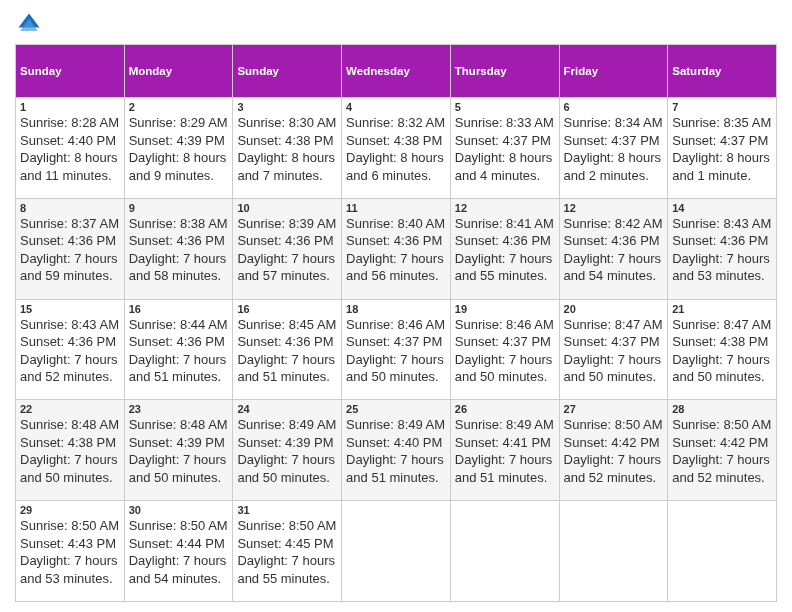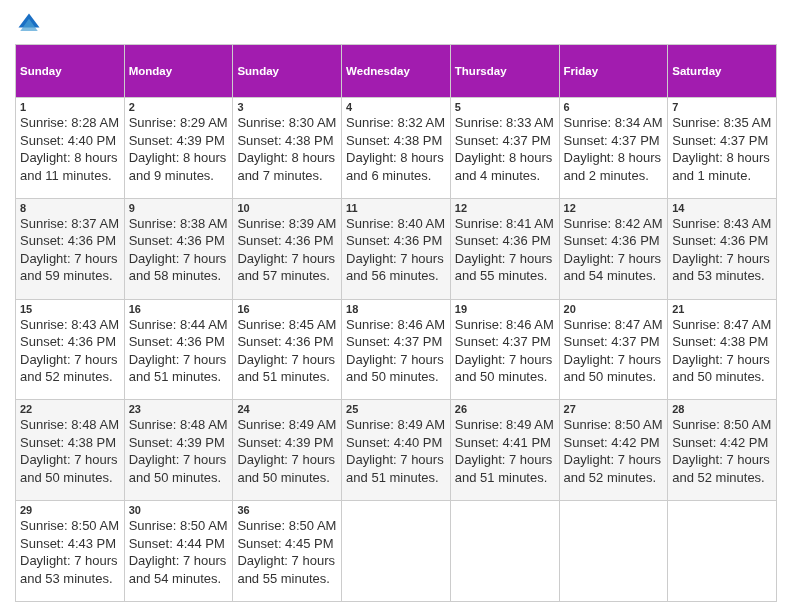--- a/index.html
+++ b/index.html
@@ -259,21 +259,21 @@
         <tr>
           <td>
             <span class="day-number">29</span>
             <div class="day-info">Sunrise: 8:50 AM<br>Sunset: 4:43 PM<br>Daylight: 7 hours and 53 minutes.</div>
           </td>
           <td>
             <span class="day-number">30</span>
             <div class="day-info">Sunrise: 8:50 AM<br>Sunset: 4:44 PM<br>Daylight: 7 hours and 54 minutes.</div>
           </td>
           <td>
-            <span class="day-number">36</span>
+            <span class="day-number">31</span>
             <div class="day-info">Sunrise: 8:50 AM<br>Sunset: 4:45 PM<br>Daylight: 7 hours and 55 minutes.</div>
           </td>
           <td class="empty"></td>
           <td class="empty"></td>
           <td class="empty"></td>
           <td class="empty"></td>
         </tr>
       </tbody>
   </table>
 </div>

